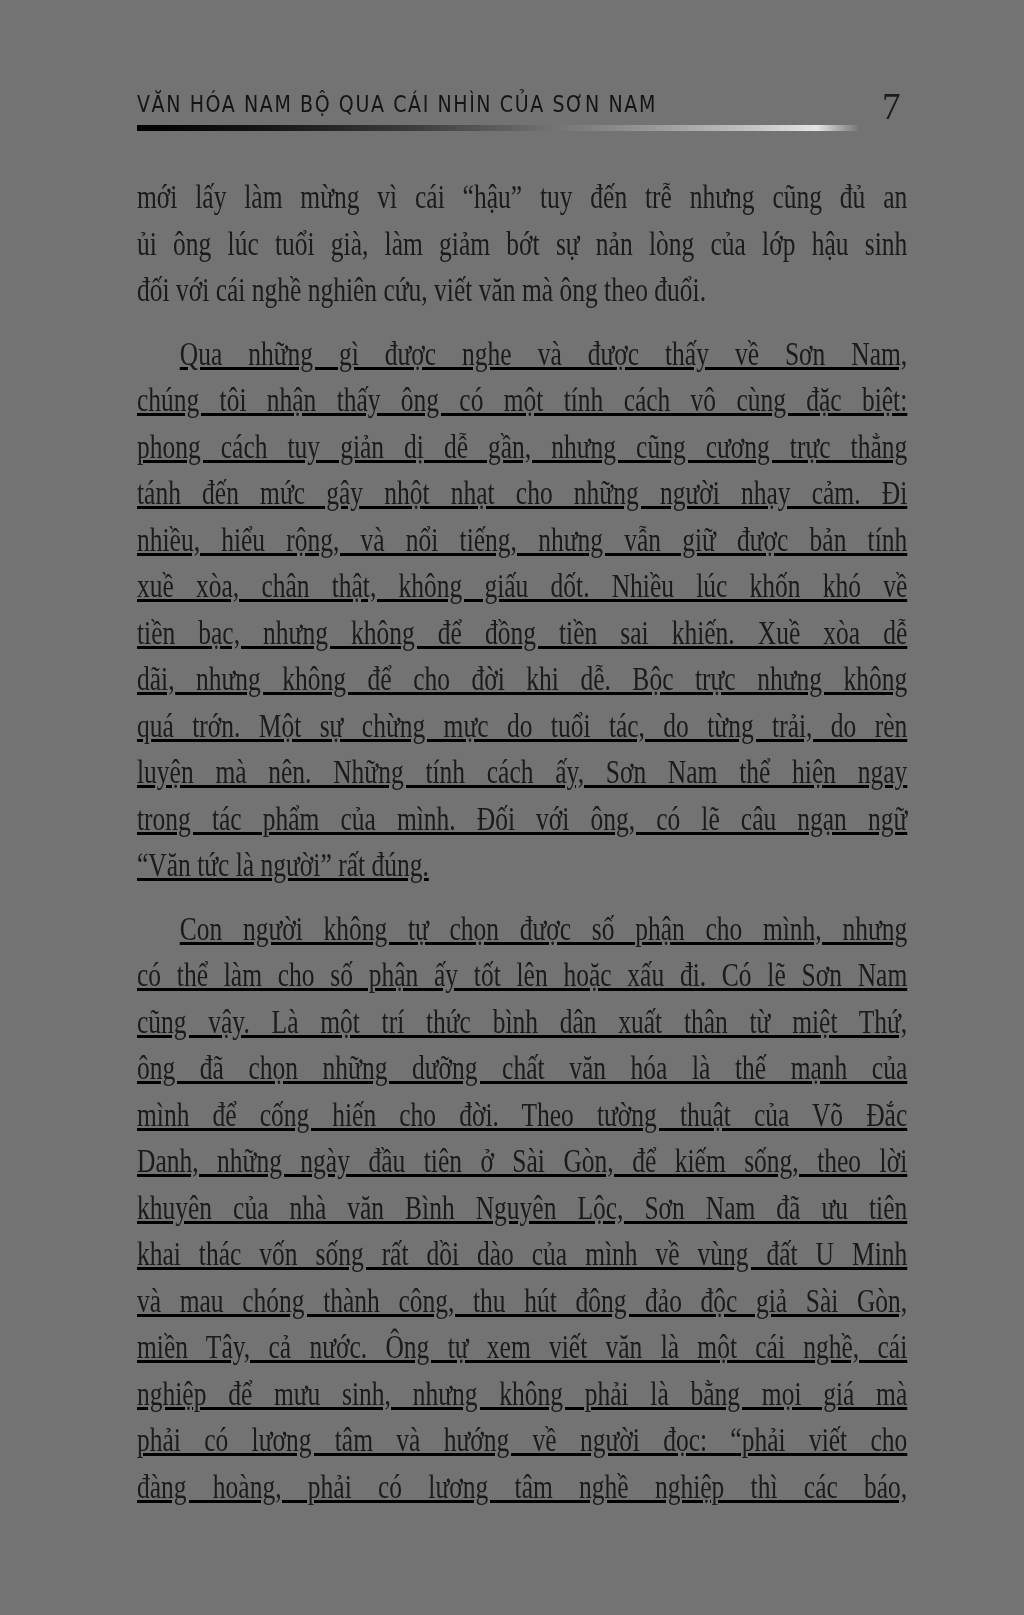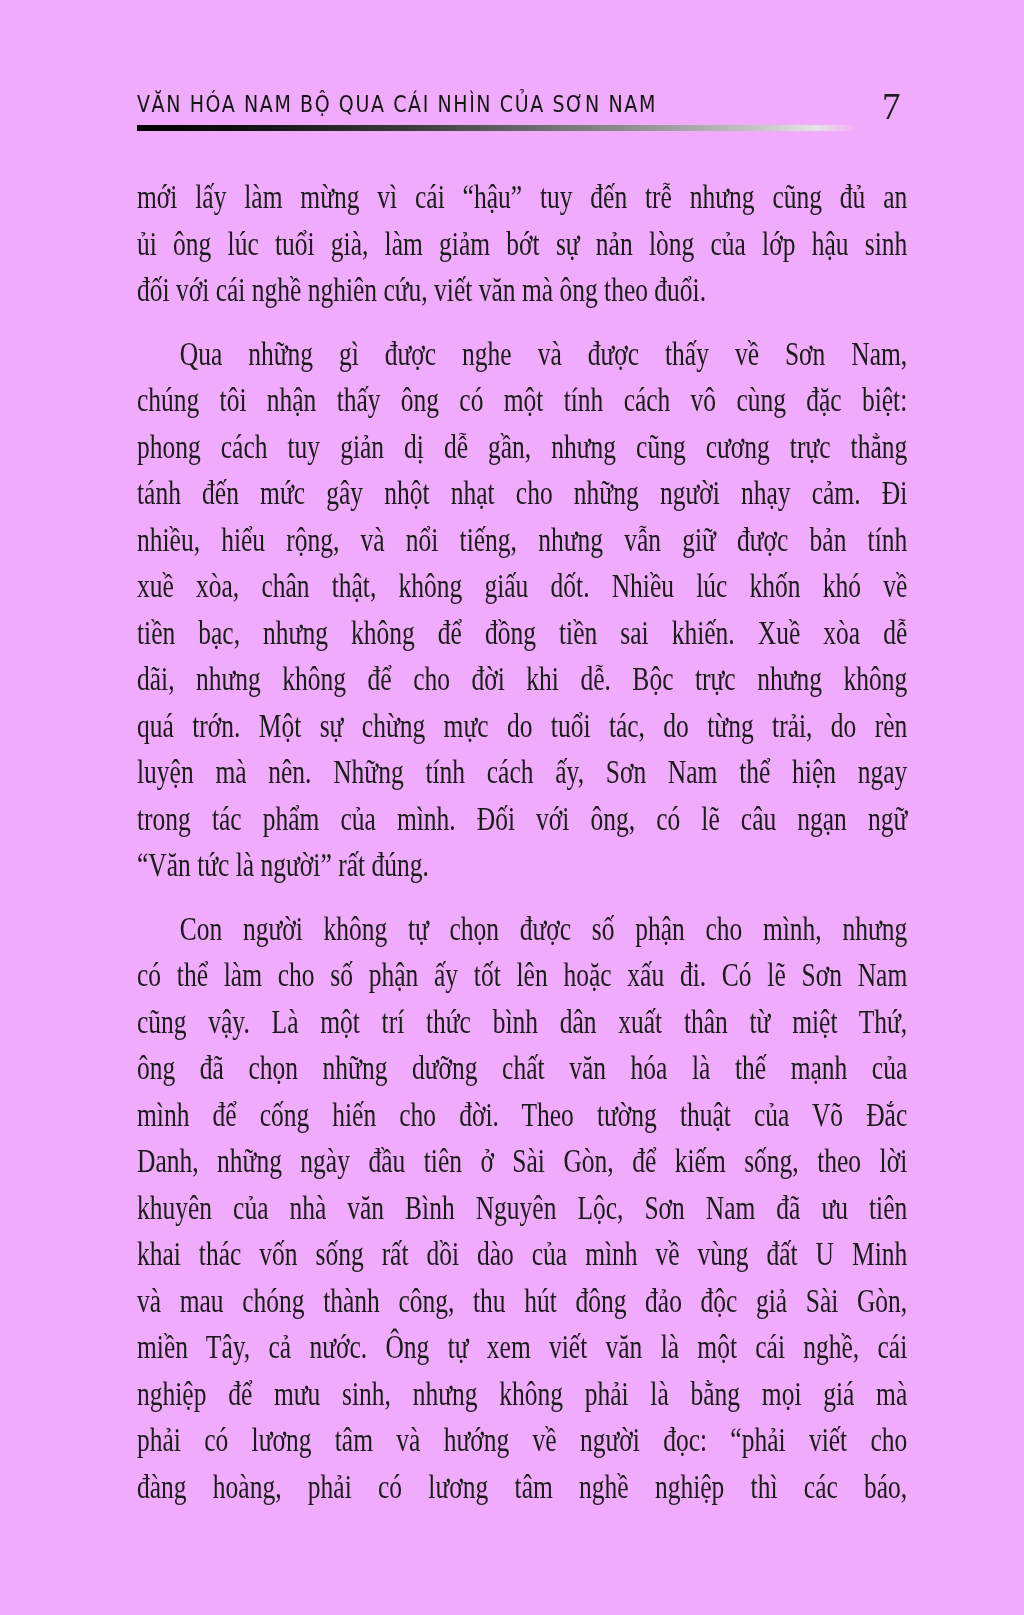--- a/index.html
+++ b/index.html
@@ -1,20 +1,20 @@
 <!DOCTYPE html>
 <html><head>
 <meta charset="utf-8">
 <style>
   html, body { margin: 0; padding: 0; background: #e8e8e8; }
   .page {
     position: relative;
     width: 1024px;
     height: 1615px;
-    background: #f0abfc;
+    background: #737373;
     overflow: hidden;
     font-family: "Liberation Serif", "DejaVu Serif", serif;
   }
   
   .running-title {
     position: absolute;
     left: 137px;
     top: 93px;
     font-family: "DejaVu Sans", sans-serif;
     font-size: 19px;
@@ -44,21 +44,21 @@
       #000000 0%, #161616 18%, #3c3c3c 38%, #6e6e6e 56%,
       #9a9a9a 72%, #c3c3c3 85%, #e4e4e4 94%, rgba(255,255,255,0) 100%);
   }
   
   .body-text {
     position: absolute;
     left: 137px;
     top: 174px;
     width: 770px;
   }
-  .paragraph.spaced { margin-top: 17px; }
+  .paragraph.spaced { margin-top: 17px; text-decoration: underline; }
   .line {
     width: 1027px;                 
     transform: scaleX(0.75);
     transform-origin: 0 0;
     font-size: 34px;
     line-height: 46.5px;
     height: 46.5px;
     color: #1b1b1b;
     text-align: justify;
     text-align-last: justify;

